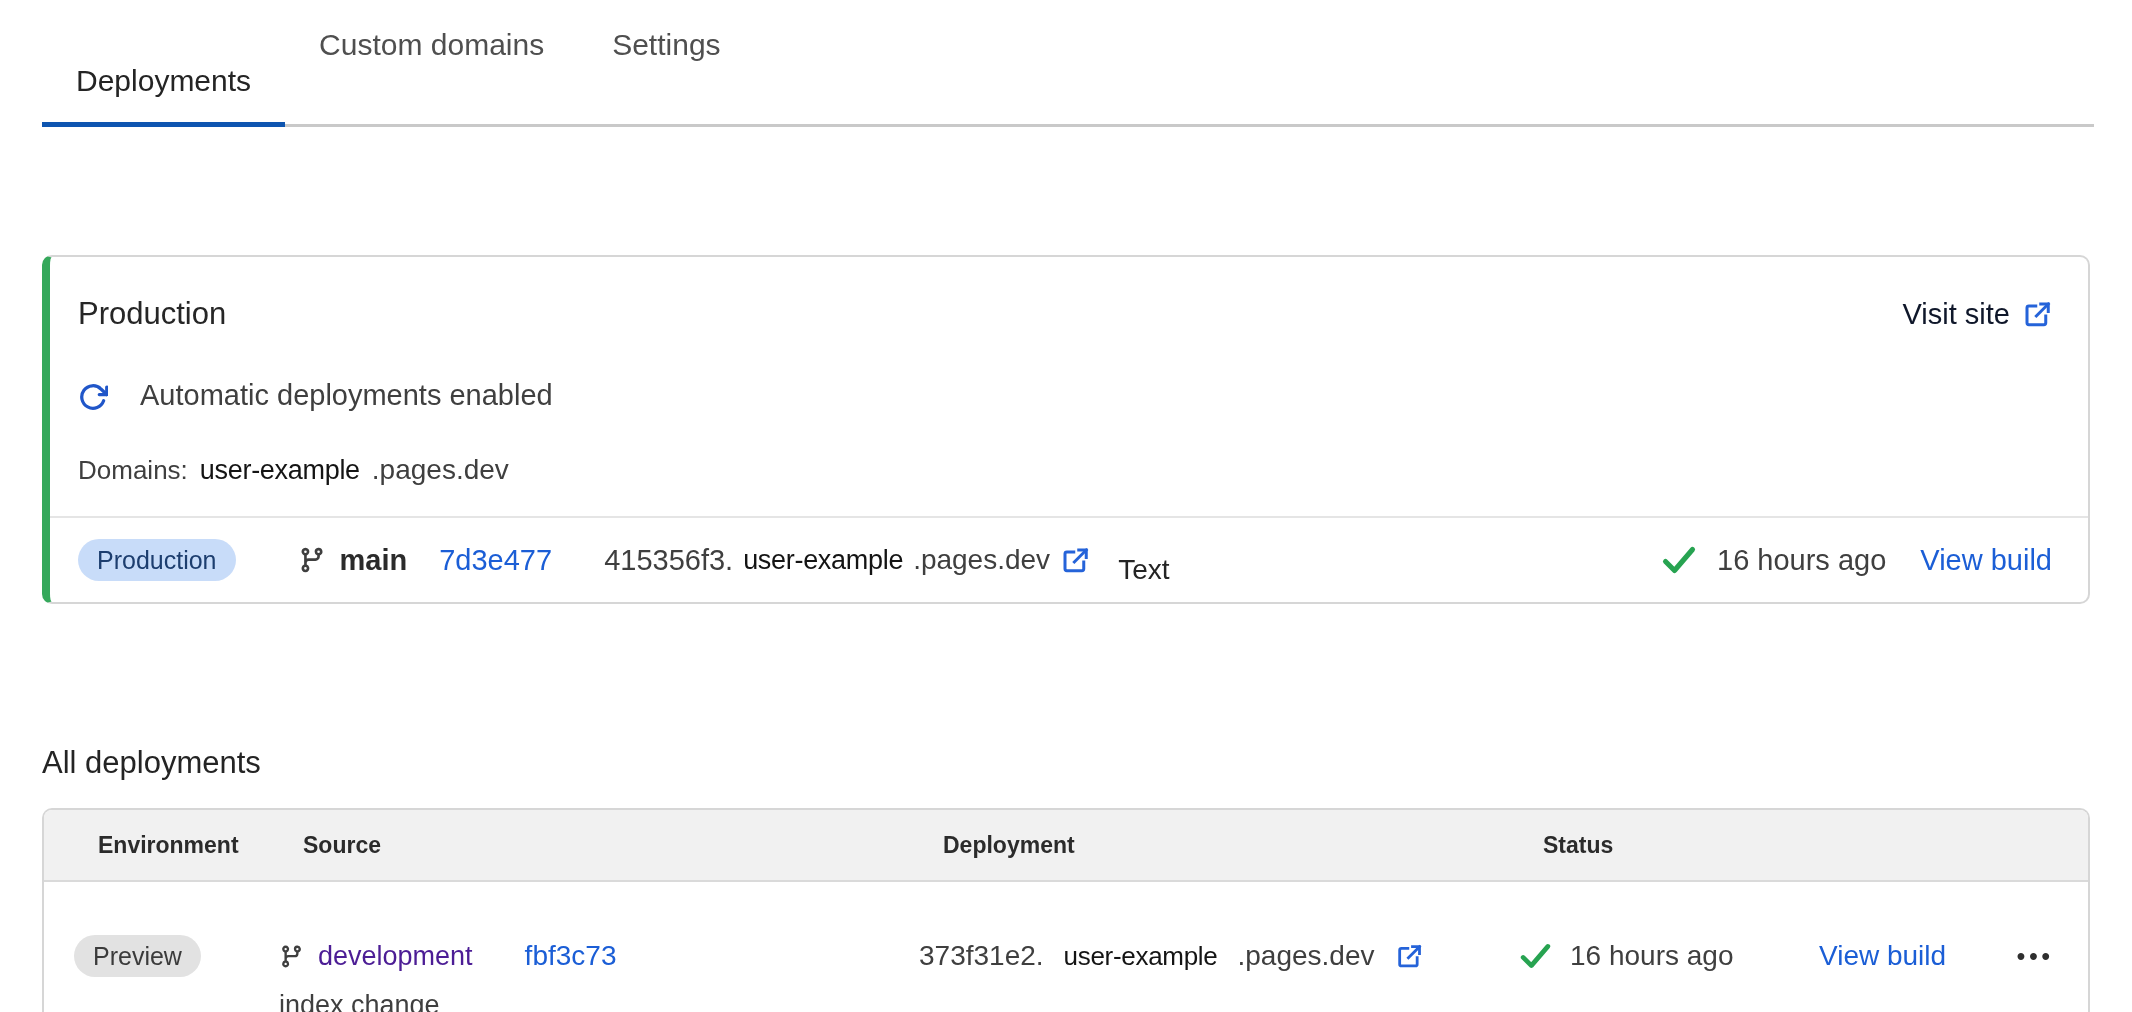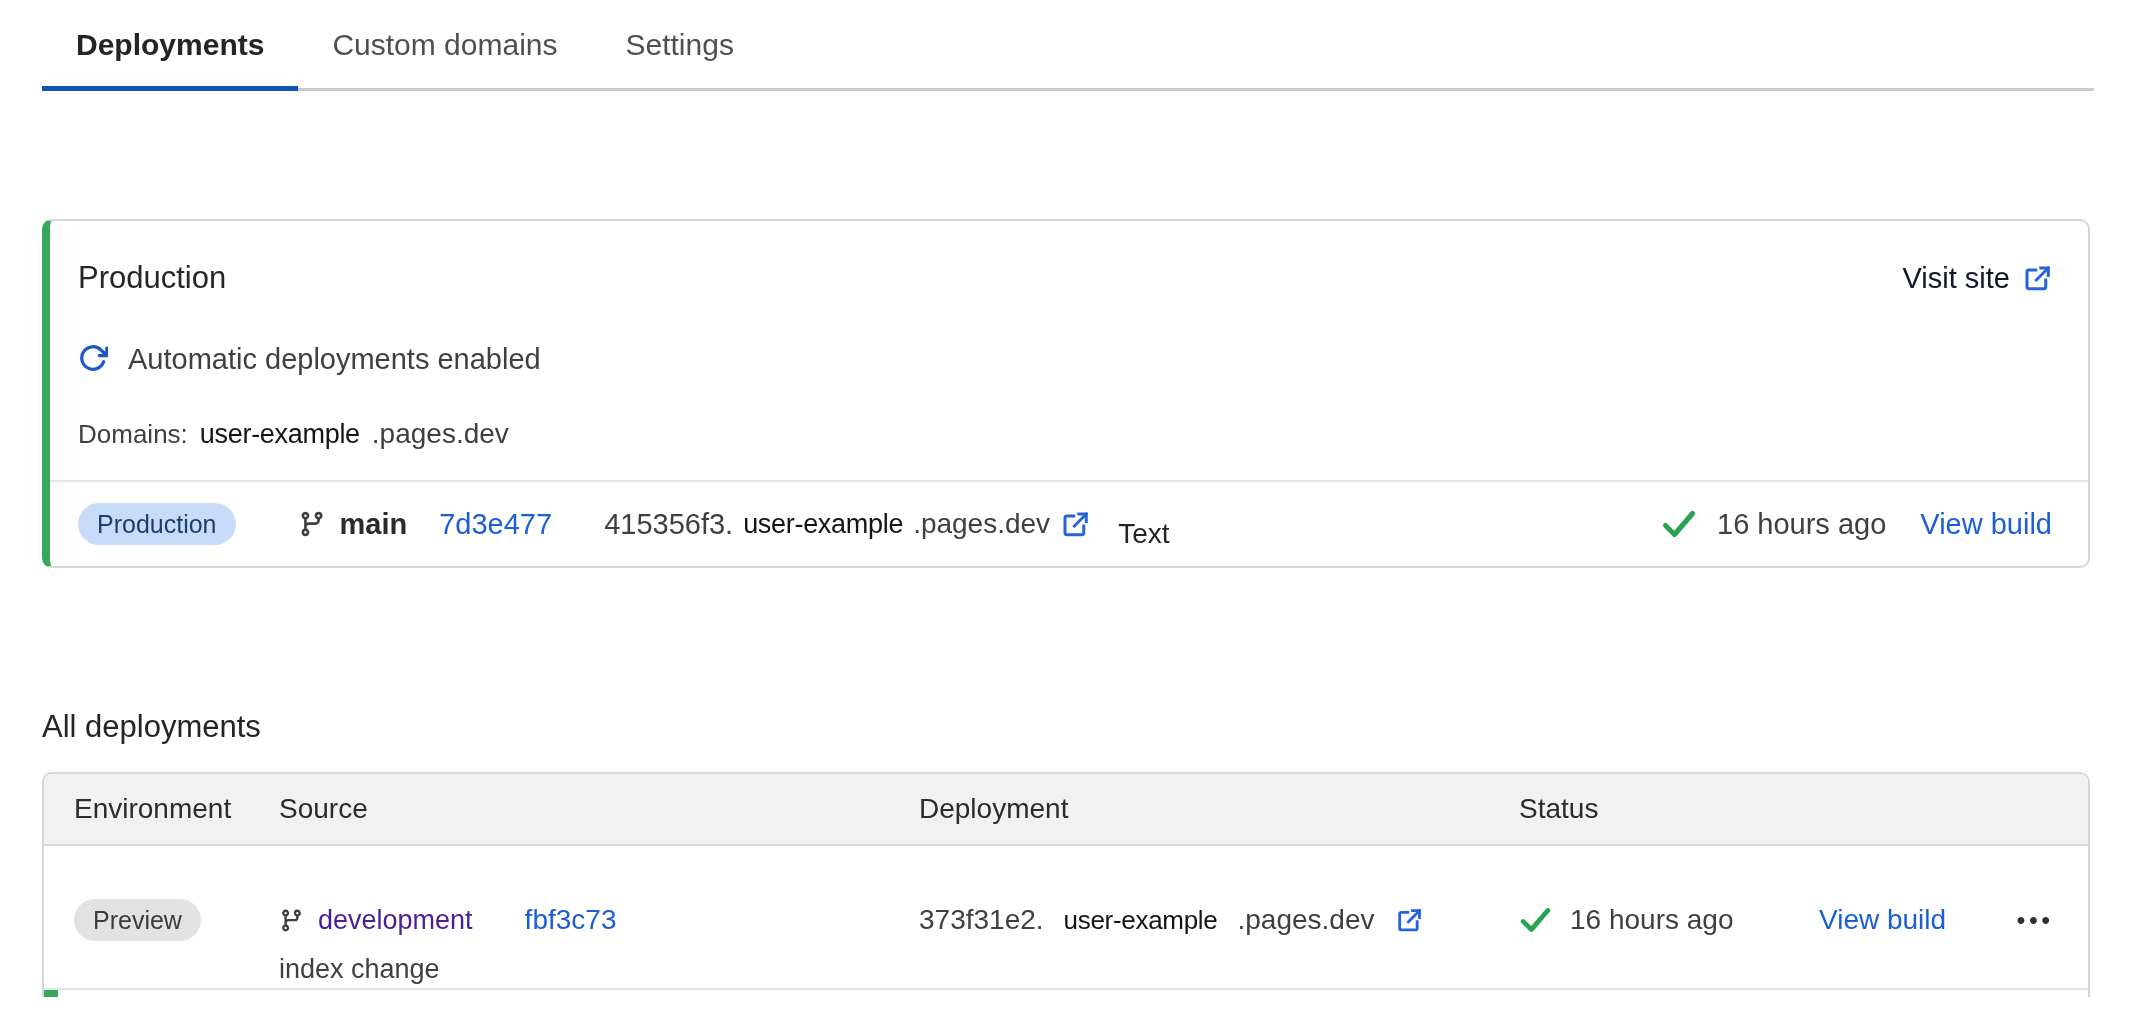--- a/index.html
+++ b/index.html
@@ -23,43 +23,44 @@
   .tab {
     padding: 0 34px 24px 34px;
     font-size: 30px;
     color: #4f4f4f;
     cursor: pointer;
     margin-bottom: -3px;
     white-space: nowrap;
   }
   .tab.active {
     color: #242424;
-    font-weight: 700;
+    font-weight: 400;
     border-bottom: 5px solid #0e55b0;
+    margin-top: 36px;
   }
 
   
   .prod-card {
     margin-top: 128px;
     background: #fff;
     border: 2px solid #d6d6d6;
     border-left: 8px solid #35a85b;
     border-radius: 10px;
   }
   .card-top { padding: 38px 36px 30px 28px; }
   .card-head { display: flex; justify-content: space-between; align-items: center; }
   .card-title { margin: 0; font-size: 31px; line-height: 38px; font-weight: 500; color: #262626; }
   .visit-site {
     display: flex; align-items: center; gap: 12px;
     font-size: 29px; font-weight: 500; color: #0f172a;
     text-decoration: none; cursor: pointer;
   }
   .auto-row {
     margin-top: 46px;
-    display: flex; align-items: flex-start; gap: 20px;
+    display: flex; align-items: flex-end; gap: 32px;
     font-size: 29px; color: #3f3f3f;
   }
   .domains-row {
     margin-top: 42px;
     display: flex; align-items: baseline; gap: 12px;
     font-size: 26px; color: #3f3f3f;
   }
   .domain-name { font-size: 27px; color: #141414; letter-spacing: -0.3px; }
   .domain-suffix { font-size: 28px; color: #3f3f3f; }
 
@@ -99,21 +100,21 @@
     border-bottom: none;
     border-radius: 10px 10px 0 0;
     overflow: hidden;
   }
   .grid {
     display: grid;
     grid-template-columns: 205px 640px 600px 300px 180px 1fr;
     padding: 0 34px 0 30px;
   }
   .thead { background: #f1f1f1; border-bottom: 2px solid #dadada; height: 72px; align-items: center; }
-  .th { font-size: 28px; font-weight: 400; color: #2b2b2b; }
+  .th { font-size: 23px; font-weight: 700; color: #2b2b2b; margin-left: 24px; }
 
   .trow { padding-top: 36px; height: 142px; align-items: start; background: #fff; }
   .cell-line { display: flex; align-items: center; height: 44px; margin-top: 16px; }
   .src-line2 { margin-top: 12px; font-size: 27px; color: #3f3f3f; line-height: 30px; }
   .src-branch { font-size: 27px; color: #4c1d95; margin-left: 14px; }
   .t-commit { font-size: 28px; color: #1b5ed6; text-decoration: none; cursor: pointer; }
   .t-depid { font-size: 28px; color: #3f3f3f; }
   .t-domain-name { font-size: 26px; color: #141414; letter-spacing: -0.3px; margin: 0 10px; }
   .t-domain-suffix { font-size: 28px; color: #3f3f3f; margin-right: 10px; }
   .t-time { font-size: 28px; color: #3f3f3f; margin-left: 18px; white-space: nowrap; }

